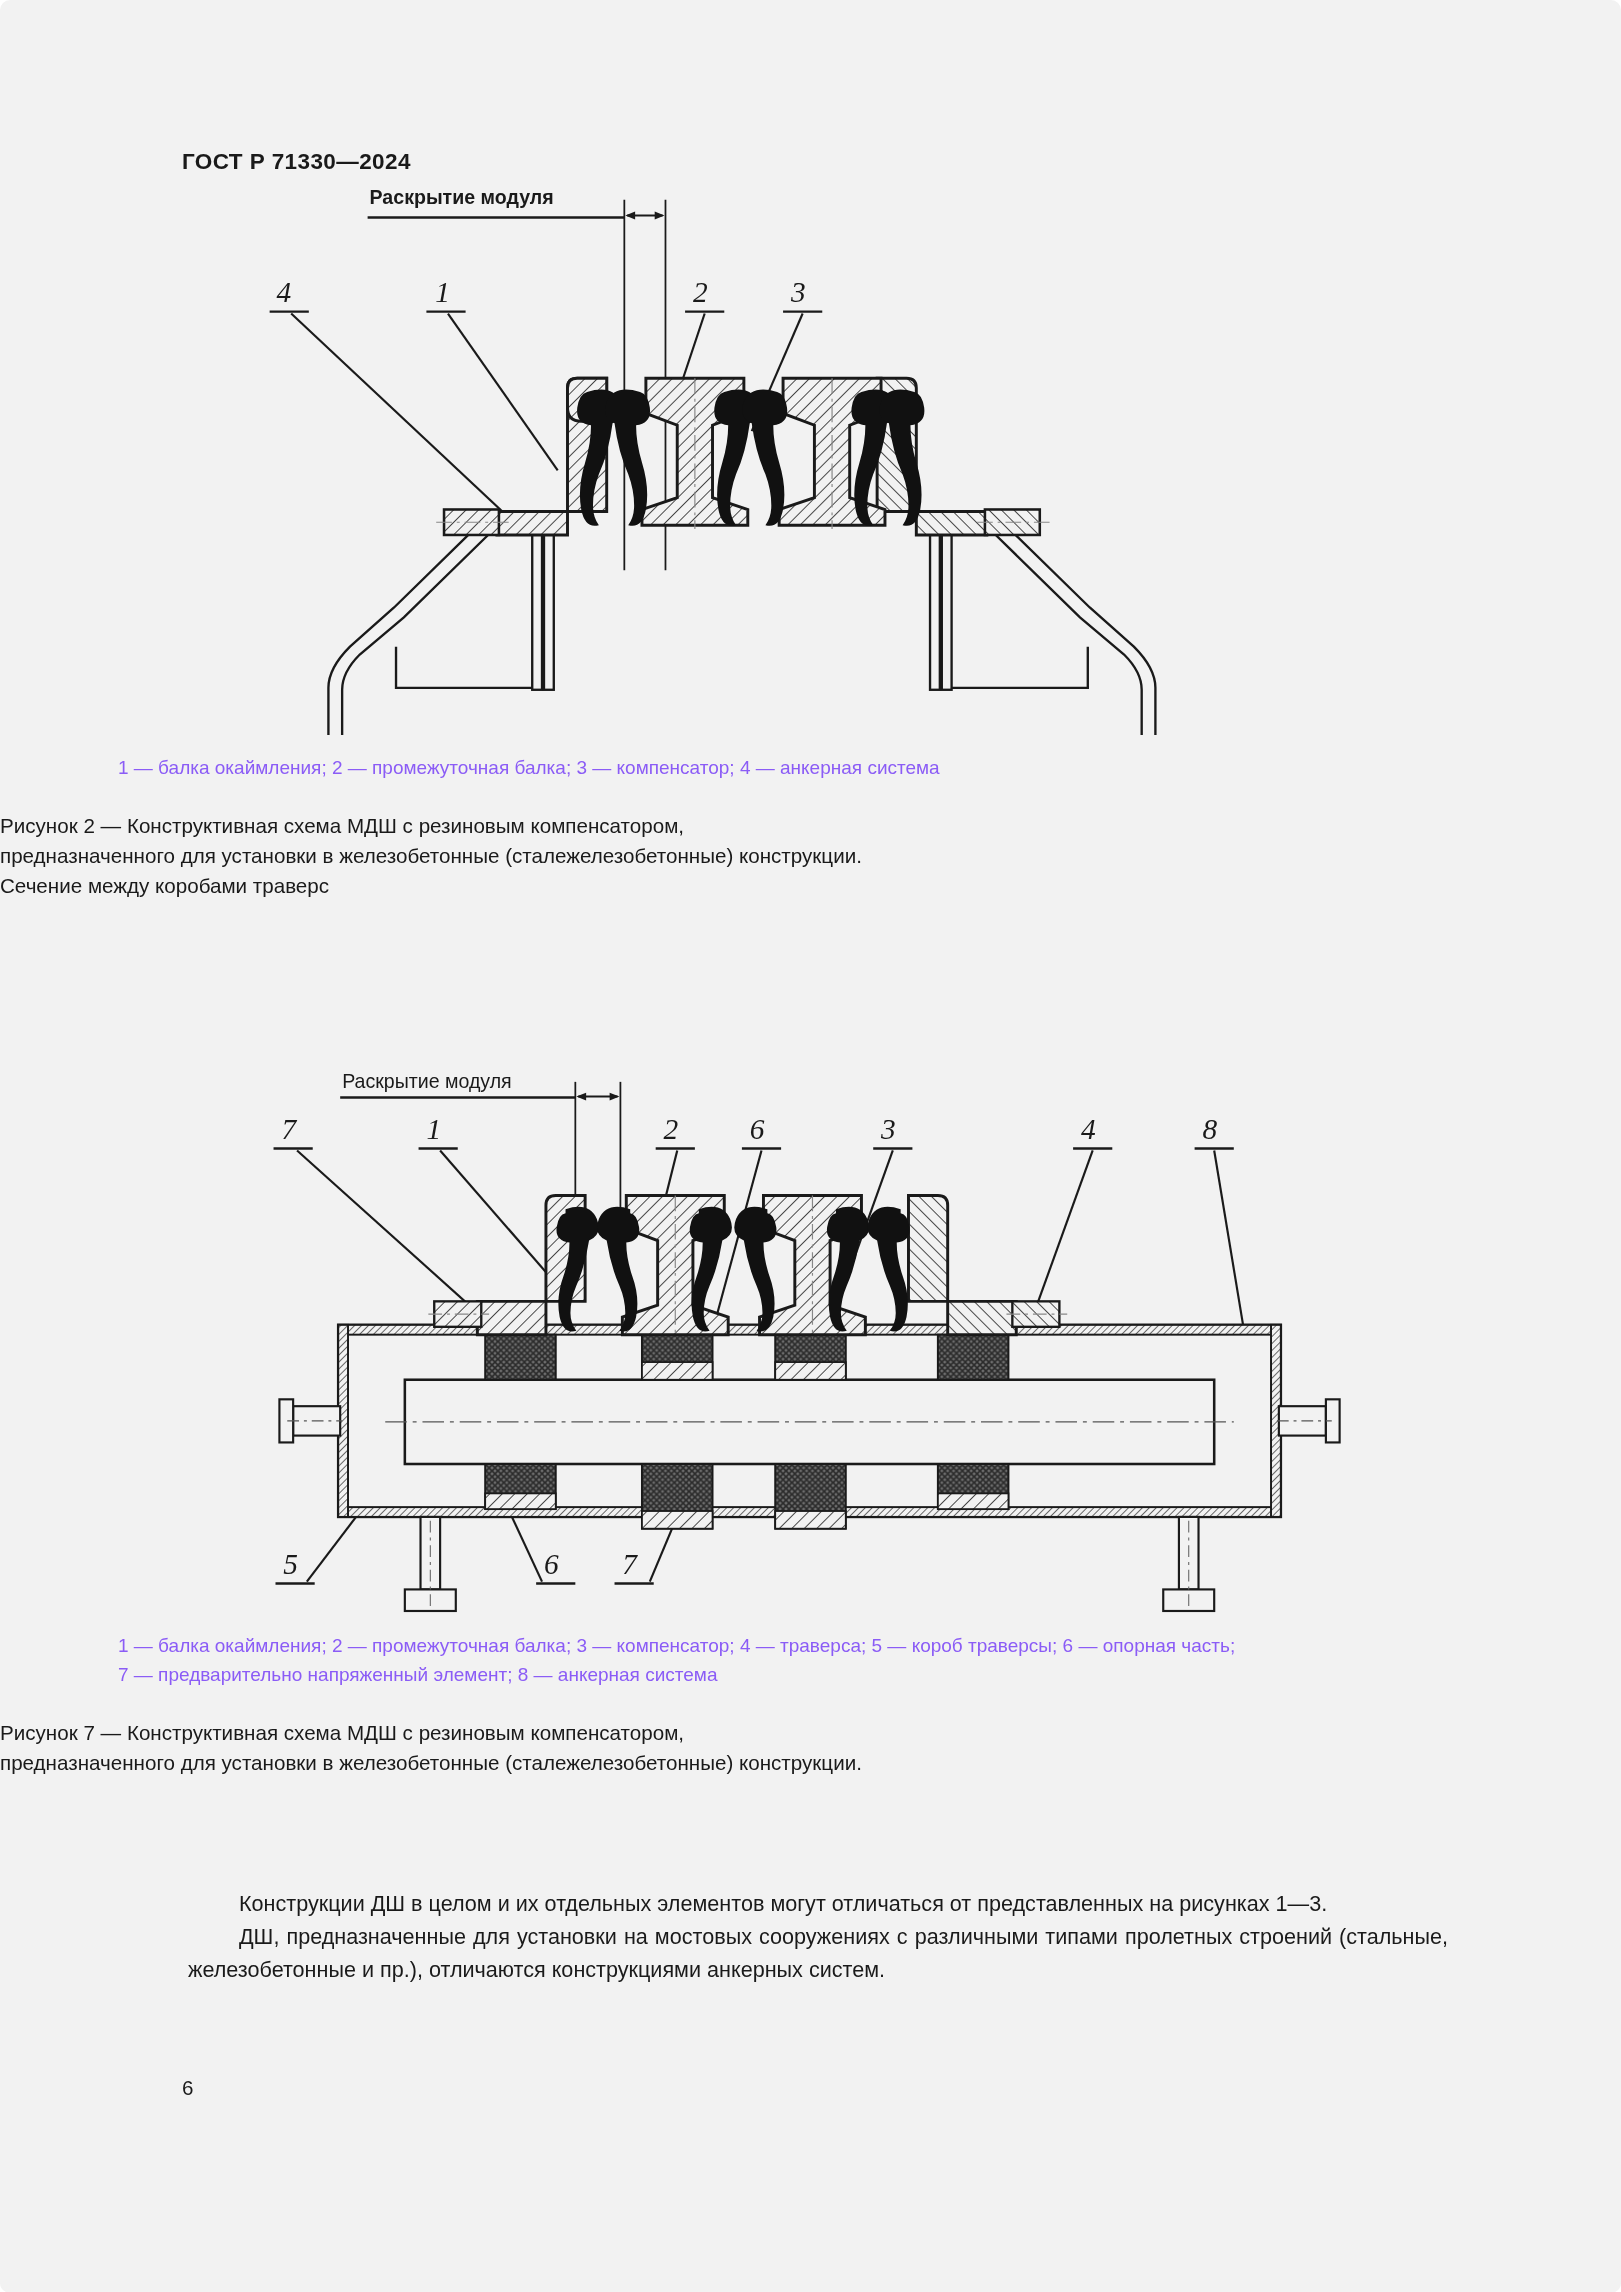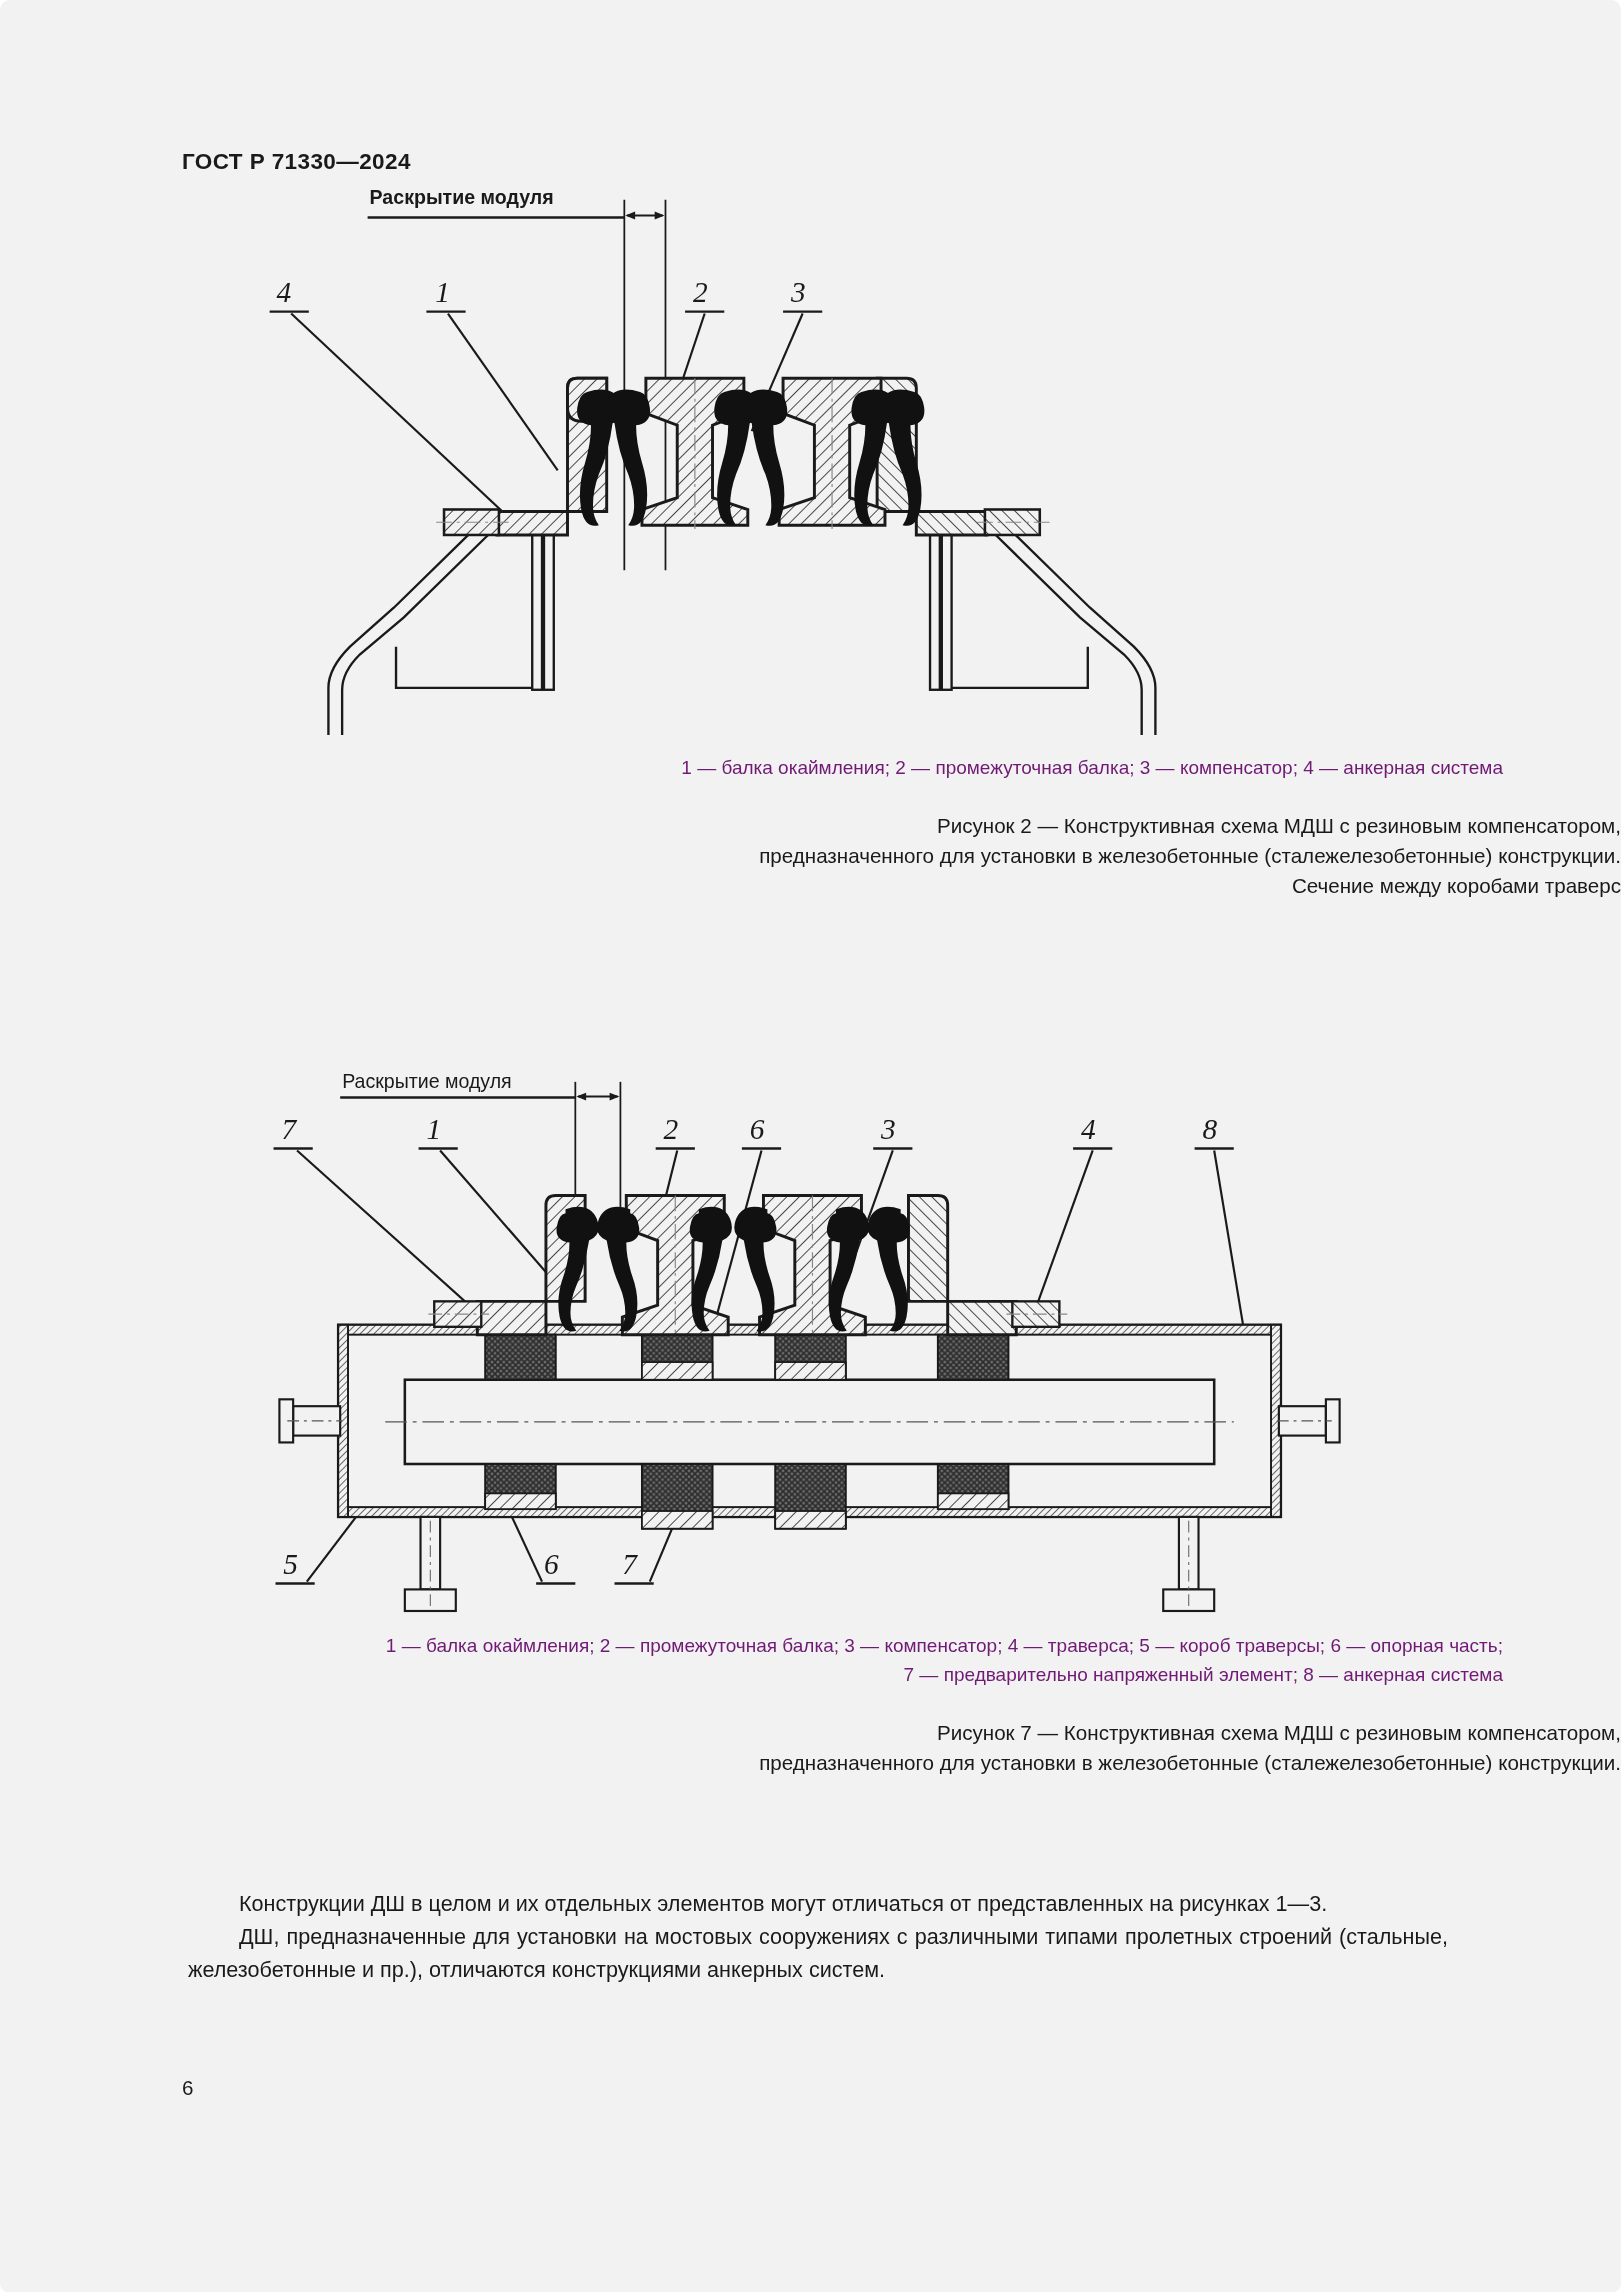--- a/index.html
+++ b/index.html
@@ -30,28 +30,28 @@
   .fig-block {
     position: absolute;
     left: 0;
     width: 1621px;
   }
   .fig-svg-wrap {
     display: block;
     margin: 0 auto;
   }
   .legend {
-    text-align: right;
+    text-align: left;
     font-size: 19px;
-    color: #701a75;
+    color: #8b5cf6;
     line-height: 29px;
     padding: 0 118px;
   }
   .caption {
-    text-align: right;
+    text-align: left;
     font-size: 20.6px;
     color: #1a1a1a;
     line-height: 30px;
     margin-top: 29px;
   }
   .caption div { white-space: nowrap; }
   .body-text {
     position: absolute;
     left: 188px;
     top: 1887px;

